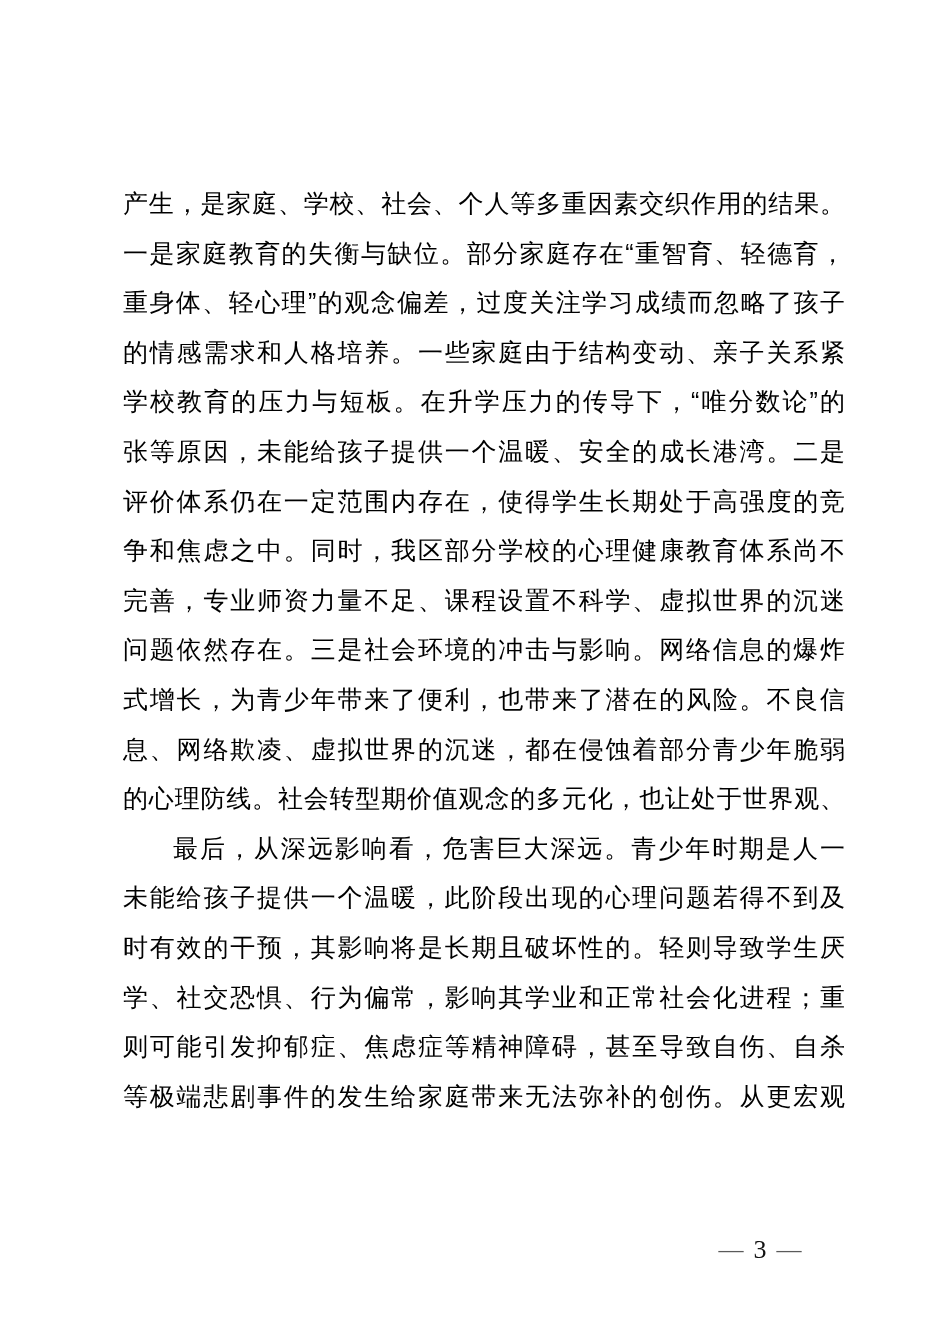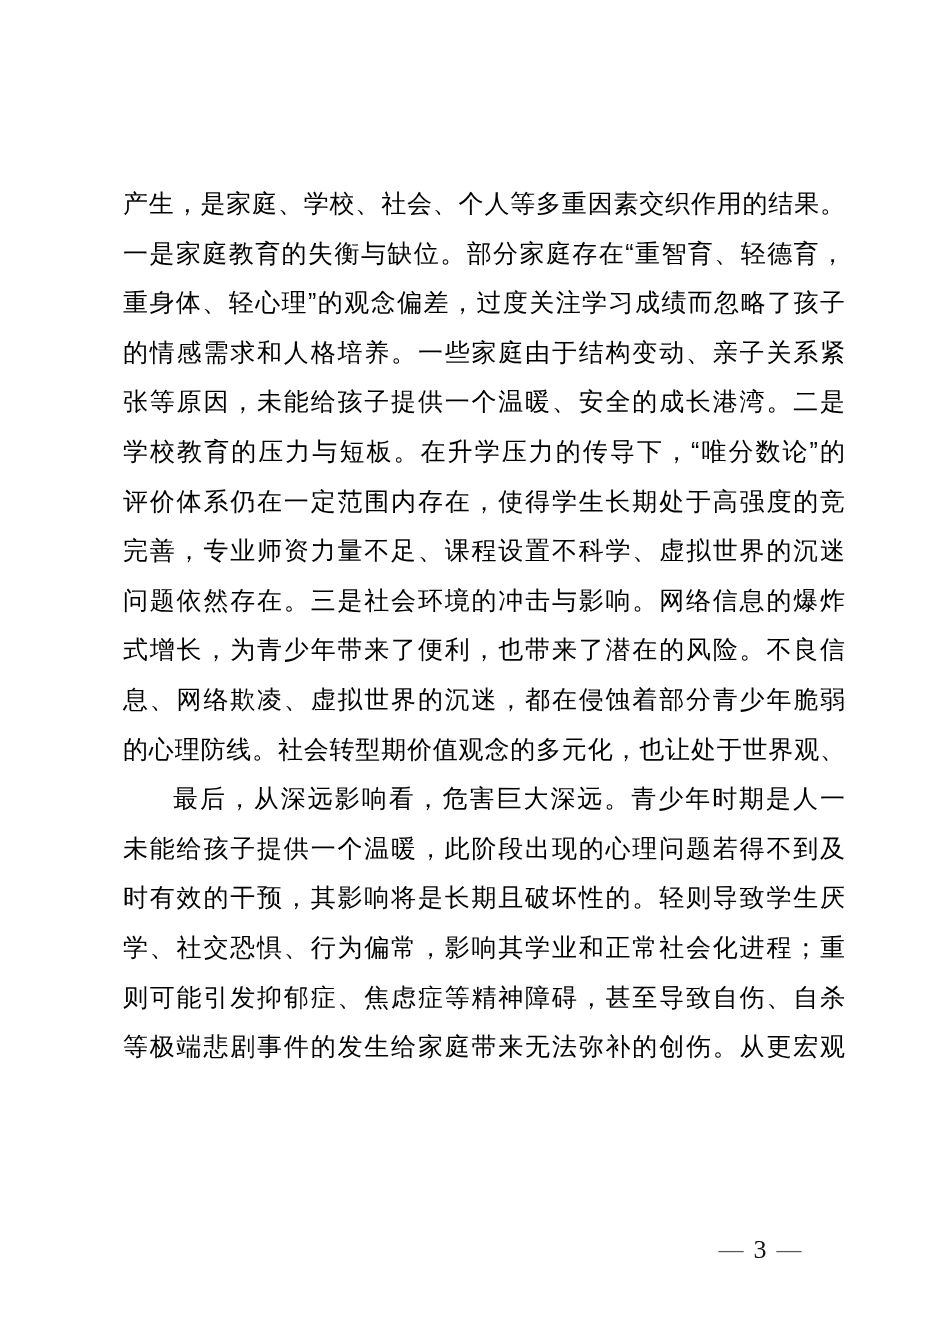--- a/index.html
+++ b/index.html
@@ -73,26 +73,27 @@
   <div class="text-block">
 
     <div class="line"><span>产生，是家庭、学校、社会、个人等多重因素交织作用的结果。</span></div>
 
     <div class="line"><b>一是</b><span>家庭教育的失衡与缺位。部分家庭存在“重智育、轻德育，</span></div>
 
     <div class="line"><span>重身体、轻心理”的观念偏差，过度关注学习成绩而忽略了孩子</span></div>
 
     <div class="line"><span>的情感需求和人格培养。一些家庭由于结构变动、亲子关系紧</span></div>
 
+    <div class="line"><span>学校教育的压力与短板。在升学压力的传导下，“唯分数论”的</span></div>
+
     <div class="line"><span>张等原因，未能给孩子提供一个温暖、安全的成长港湾。</span><b>二是</b></div>
-
-    <div class="line"><span>学校教育的压力与短板。在升学压力的传导下，“唯分数论”的</span></div>
 
     <div class="line"><span>评价体系仍在一定范围内存在，使得学生长期处于高强度的竞</span></div>
 
+    <div class="line"><span>争和焦虑之中。同时，我区部分学校的心理健康教育体系尚不</span></div>
 
     <div class="line"><span>完善，专业师资力量不足、课程设置不科学、虚拟世界的沉迷</span></div>
 
     <div class="line"><span>问题依然存在。</span><b>三是</b><span>社会环境的冲击与影响。网络信息的爆炸</span></div>
 
     <div class="line"><span>式增长，为青少年带来了便利，也带来了潜在的风险。不良信</span></div>
 
     <div class="line"><span>息、网络欺凌、虚拟世界的沉迷，都在侵蚀着部分青少年脆弱</span></div>
 
     <div class="line"><span>的心理防线。社会转型期价值观念的多元化，也让处于世界观、</span></div>

